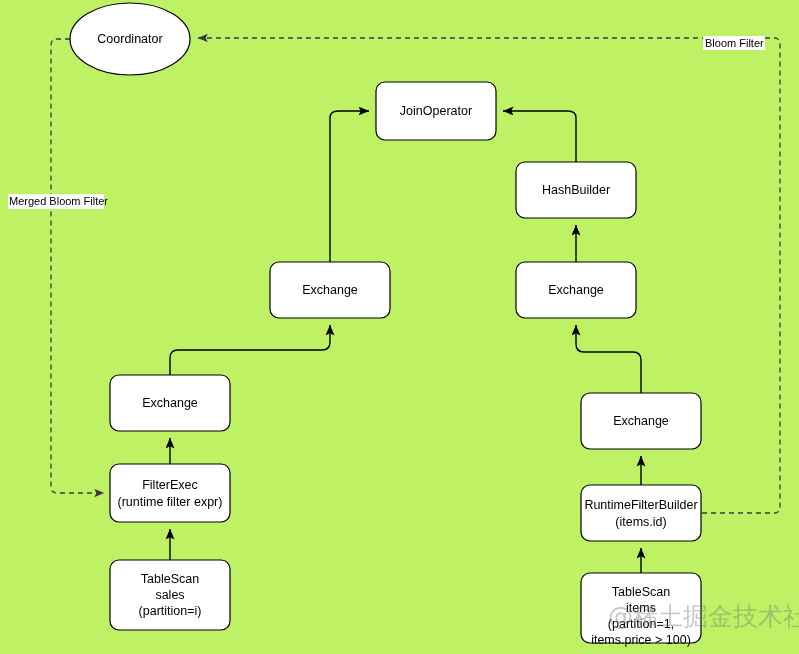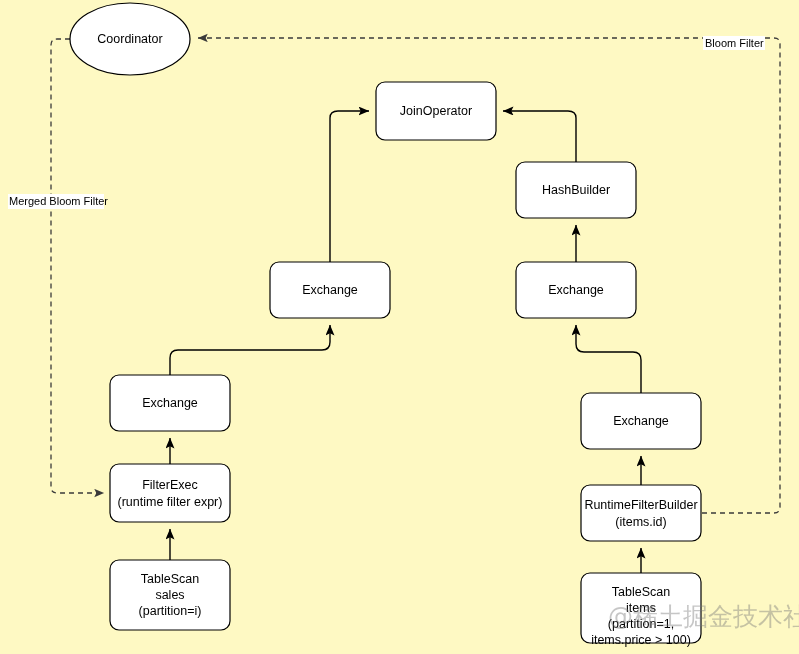--- a/index.html
+++ b/index.html
@@ -7,21 +7,21 @@
     padding: 0;
     background: #ffffff;
   }
   body {
     font-family: "Liberation Sans", sans-serif;
   }
   #diagram-canvas {
     position: relative;
     width: 799px;
     height: 654px;
-    background: #fef9c3;
+    background: #bef264;
     overflow: hidden;
   }
   #diagram-svg {
     position: absolute;
     left: 0;
     top: 0;
     width: 799px;
     height: 654px;
   }
   .node-label {

